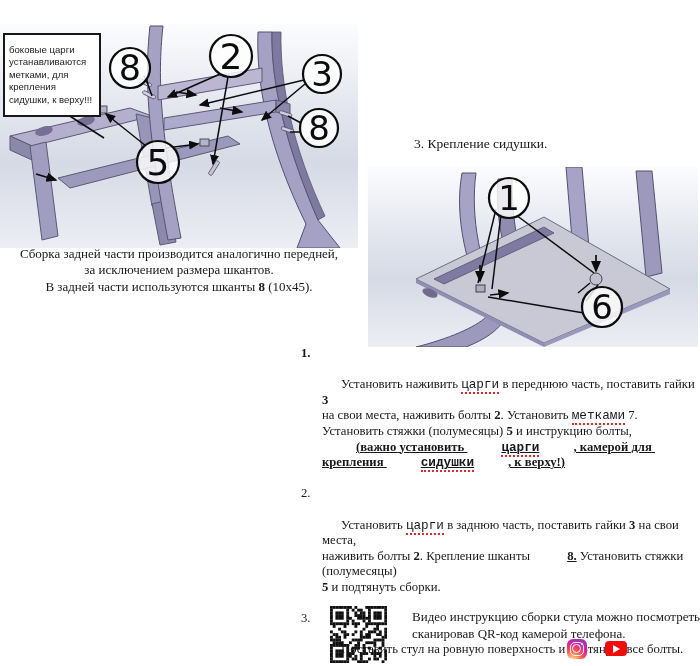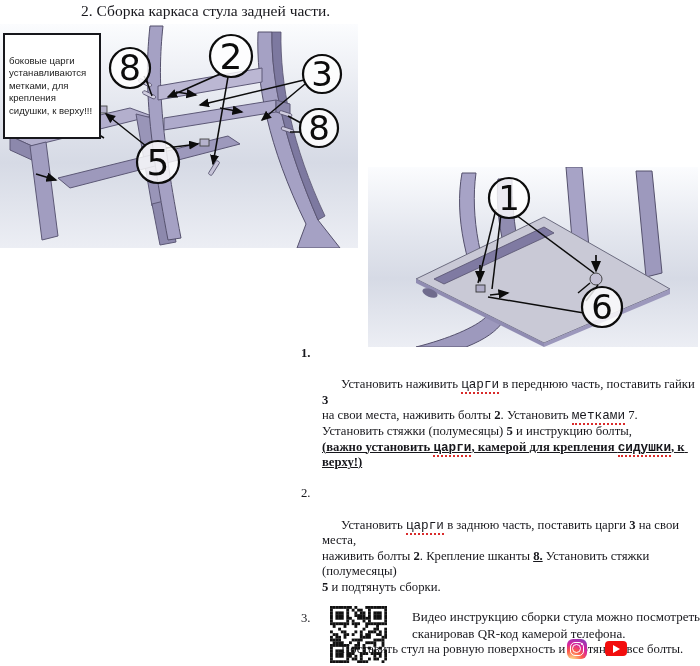--- a/index.html
+++ b/index.html
@@ -3,48 +3,47 @@
 <meta charset="utf-8">
 <style>
   html,body{margin:0;padding:0;background:#fff;}
   .page{position:relative;width:700px;height:666px;background:#fff;overflow:hidden;
         font-family:"Liberation Serif",serif;color:#17171c;}
   .h1{position:absolute;left:81px;top:2px;font-size:15.5px;white-space:nowrap;}
   .h2{position:absolute;left:414px;top:136px;font-size:13.5px;white-space:nowrap;}
   .illus{position:absolute;background:linear-gradient(180deg,#fbfcfe 0%,#e3e6ee 38%,#d6dae5 62%,#ecEEf4 100%);}
   .illus svg{display:block;}
   .notebox{position:absolute;left:3px;top:33px;width:86px;background:#fff;border:2px solid #17171c;
-           font-family:"Liberation Sans",sans-serif;font-size:9.6px;line-height:1.3;padding:20px 4px;color:#222;}
+           font-family:"Liberation Sans",sans-serif;font-size:9.6px;line-height:1.3;padding:9px 4px;color:#222;}
   .caption{position:absolute;left:0;top:246px;width:358px;text-align:center;font-size:13px;line-height:16.4px;white-space:pre-wrap;}
   .list{position:absolute;left:298px;top:346px;width:402px;font-size:12.7px;line-height:15.6px;}
   .item{position:relative;padding-left:24px;white-space:pre-wrap;}
   .item .num{position:absolute;left:3px;top:0;}
   .item .num.b{font-weight:bold;}
   .b{font-weight:bold;}
-  .u{text-decoration:underline;text-decoration-thickness:1px;}
+  .u{text-decoration:underline;text-decoration-thickness:1px;margin-left:34px;}
   .sp{border-bottom:2px dotted #d92b2b;font-family:Liberation Mono, monospace;}
   .qr{position:absolute;left:330px;top:606px;}
   .qrcap{position:absolute;left:412px;top:608px;width:300px;font-weight:normal;font-size:13px;line-height:17px;white-space:pre-wrap;}
   .ig{position:absolute;left:567px;top:639px;width:20px;height:20px;border-radius:6px;
       background:radial-gradient(circle at 25% 110%,#fdf497 0%,#fd5949 40%,#d6249f 65%,#8a3ab9 92%);}
   .ig-cam{position:absolute;inset:3px;border:1.6px solid #fff;border-radius:5px;}
   .ig-cam::after{content:"";position:absolute;left:50%;top:50%;width:7px;height:7px;margin:-5px 0 0 -5px;
       border:1.6px solid #fff;border-radius:50%;}
   .ig-dot{position:absolute;right:4px;top:4px;width:2px;height:2px;background:#fff;border-radius:50%;}
   .yt{position:absolute;left:605px;top:641px;width:22px;height:15px;background:#f20d0d;border-radius:4px;}
   .yt-play{position:absolute;left:8px;top:3.5px;width:0;height:0;
       border-left:7px solid #fff;border-top:4px solid transparent;border-bottom:4px solid transparent;}
   .balloon-num{font-family:"DejaVu Sans",sans-serif;}
 </style>
 </head>
 <body>
 
 <div class="page">
 
-  <div class="h1">2.  Сборка каркаса стула задней части.</div>
 
   <div class="illus" style="left:0;top:24px;width:358px;height:224px;">
     <svg width="358" height="224" viewBox="0 0 358 224">
       <defs>
         <marker id="ar" markerWidth="8" markerHeight="8" refX="6" refY="3" orient="auto">
           <path d="M0,0 L7,3 L0,6 Z" fill="#0c0c0c"></path>
         </marker>
       </defs>
 
       <polygon points="10,112 130,84 152,92 32,122" fill="#b3afcd" stroke="#5c5876" stroke-width="1"></polygon>
@@ -100,21 +99,25 @@
         <circle cx="319" cy="104" r="19" fill="#ffffff" fill-opacity="0.82" stroke="#0c0c0c" stroke-width="2.2"></circle>
         <text class="balloon-num" x="319" y="116" font-size="34" text-anchor="middle" fill="#0c0c0c">8</text>
         <circle cx="158" cy="138" r="21" fill="#ffffff" fill-opacity="0.82" stroke="#0c0c0c" stroke-width="2.2"></circle>
         <text class="balloon-num" x="158" y="151" font-size="36" text-anchor="middle" fill="#0c0c0c">5</text>
       </g>
     </svg>
   </div>
 
   <div class="notebox">боковые царги устанавливаются метками, для крепления сидушки, к верху!!!</div>
 
-
+  <div class="caption"><span>Сборка задней части производится аналогично передней,
+за исключением размера шкантов.
+В задней части используются шканты </span><span class="b">8</span><span> (10x45).</span></div>
+
+  <div class="h2">3.   Крепление сидушки.</div>
 
   <div class="illus" style="left:368px;top:167px;width:330px;height:180px;">
     <svg width="330" height="180" viewBox="0 0 330 180">
       <defs>
         <marker id="ar2" markerWidth="8" markerHeight="8" refX="6" refY="3" orient="auto">
           <path d="M0,0 L7,3 L0,6 Z" fill="#0c0c0c"></path>
         </marker>
       </defs>
 
       <polygon points="198,0 214,0 222,92 206,96" fill="#a7a3c6" stroke="#55516d" stroke-width="1"></polygon>
@@ -158,21 +161,21 @@
   <div class="list">
     <div class="item">
       <span class="num b">1.</span>
       <span><span>Установить наживить </span><span class="sp">царги</span><span> в переднюю часть, поставить гайки </span><span class="b">3</span><span>
 на свои места, наживить болты </span><span class="b">2</span><span>. Установить </span><span class="sp">метками</span><span> 7.
 Установить стяжки (полумесяцы) </span><span class="b">5</span><span> и инструкцию болты,
 </span><span class="b u">(важно установить </span><span class="b u sp">царги</span><span class="b u">, камерой для крепления </span><span class="b u sp">сидушки</span><span class="b u">, к верху!)</span></span>
     </div>
     <div class="item">
       <span class="num">2.</span>
-      <span><span>Установить </span><span class="sp">царги</span><span> в заднюю часть, поставить царги </span><span class="b">3</span><span> на свои места,
+      <span><span>Установить </span><span class="sp">царги</span><span> в заднюю часть, поставить гайки </span><span class="b">3</span><span> на свои места,
 наживить болты </span><span class="b">2</span><span>. Крепление шканты </span><span class="b u">8.</span><span> Установить стяжки (полумесяцы)
 </span><span class="b">5</span><span> и подтянуть сборки.</span></span>
     </div>
     <div class="item">
       <span class="num">3.</span>
       <span><span>Поставить стул на ровную поверхность и протянуть все болты.</span></span>
     </div>
     <div class="item">
       <span class="num">4.</span>
       

